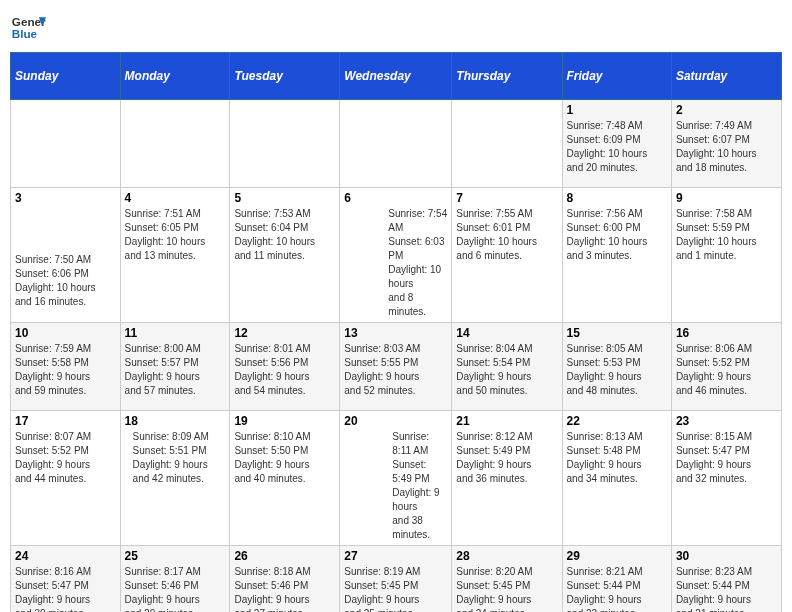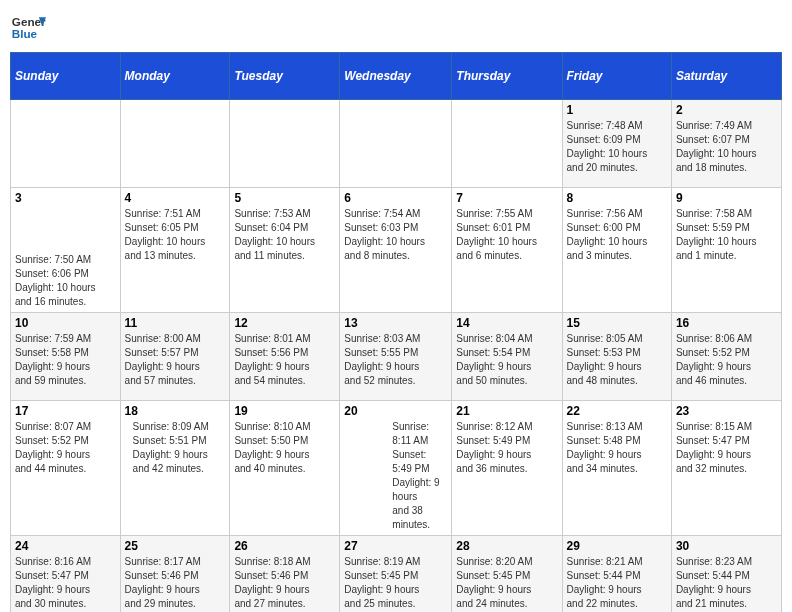--- a/index.html
+++ b/index.html
@@ -146,21 +146,21 @@
         </td>
         <td>
           <span class="day-num">5</span>
           <div class="day-info" style="white-space: pre-line;">Sunrise: 7:53 AM
 Sunset: 6:04 PM
 Daylight: 10 hours
 and 11 minutes.</div>
         </td>
         <td>
           <span class="day-num">6</span>
-          <div class="day-info" style="white-space: pre-line;">Sunrise: 7:54 AM
+          <div class="day-info" style="white-space: pre-line; margin-left: 44px;">Sunrise: 7:54 AM
 Sunset: 6:03 PM
 Daylight: 10 hours
 and 8 minutes.</div>
         </td>
         <td>
           <span class="day-num">7</span>
           <div class="day-info" style="white-space: pre-line;">Sunrise: 7:55 AM
 Sunset: 6:01 PM
 Daylight: 10 hours
 and 6 minutes.</div>

